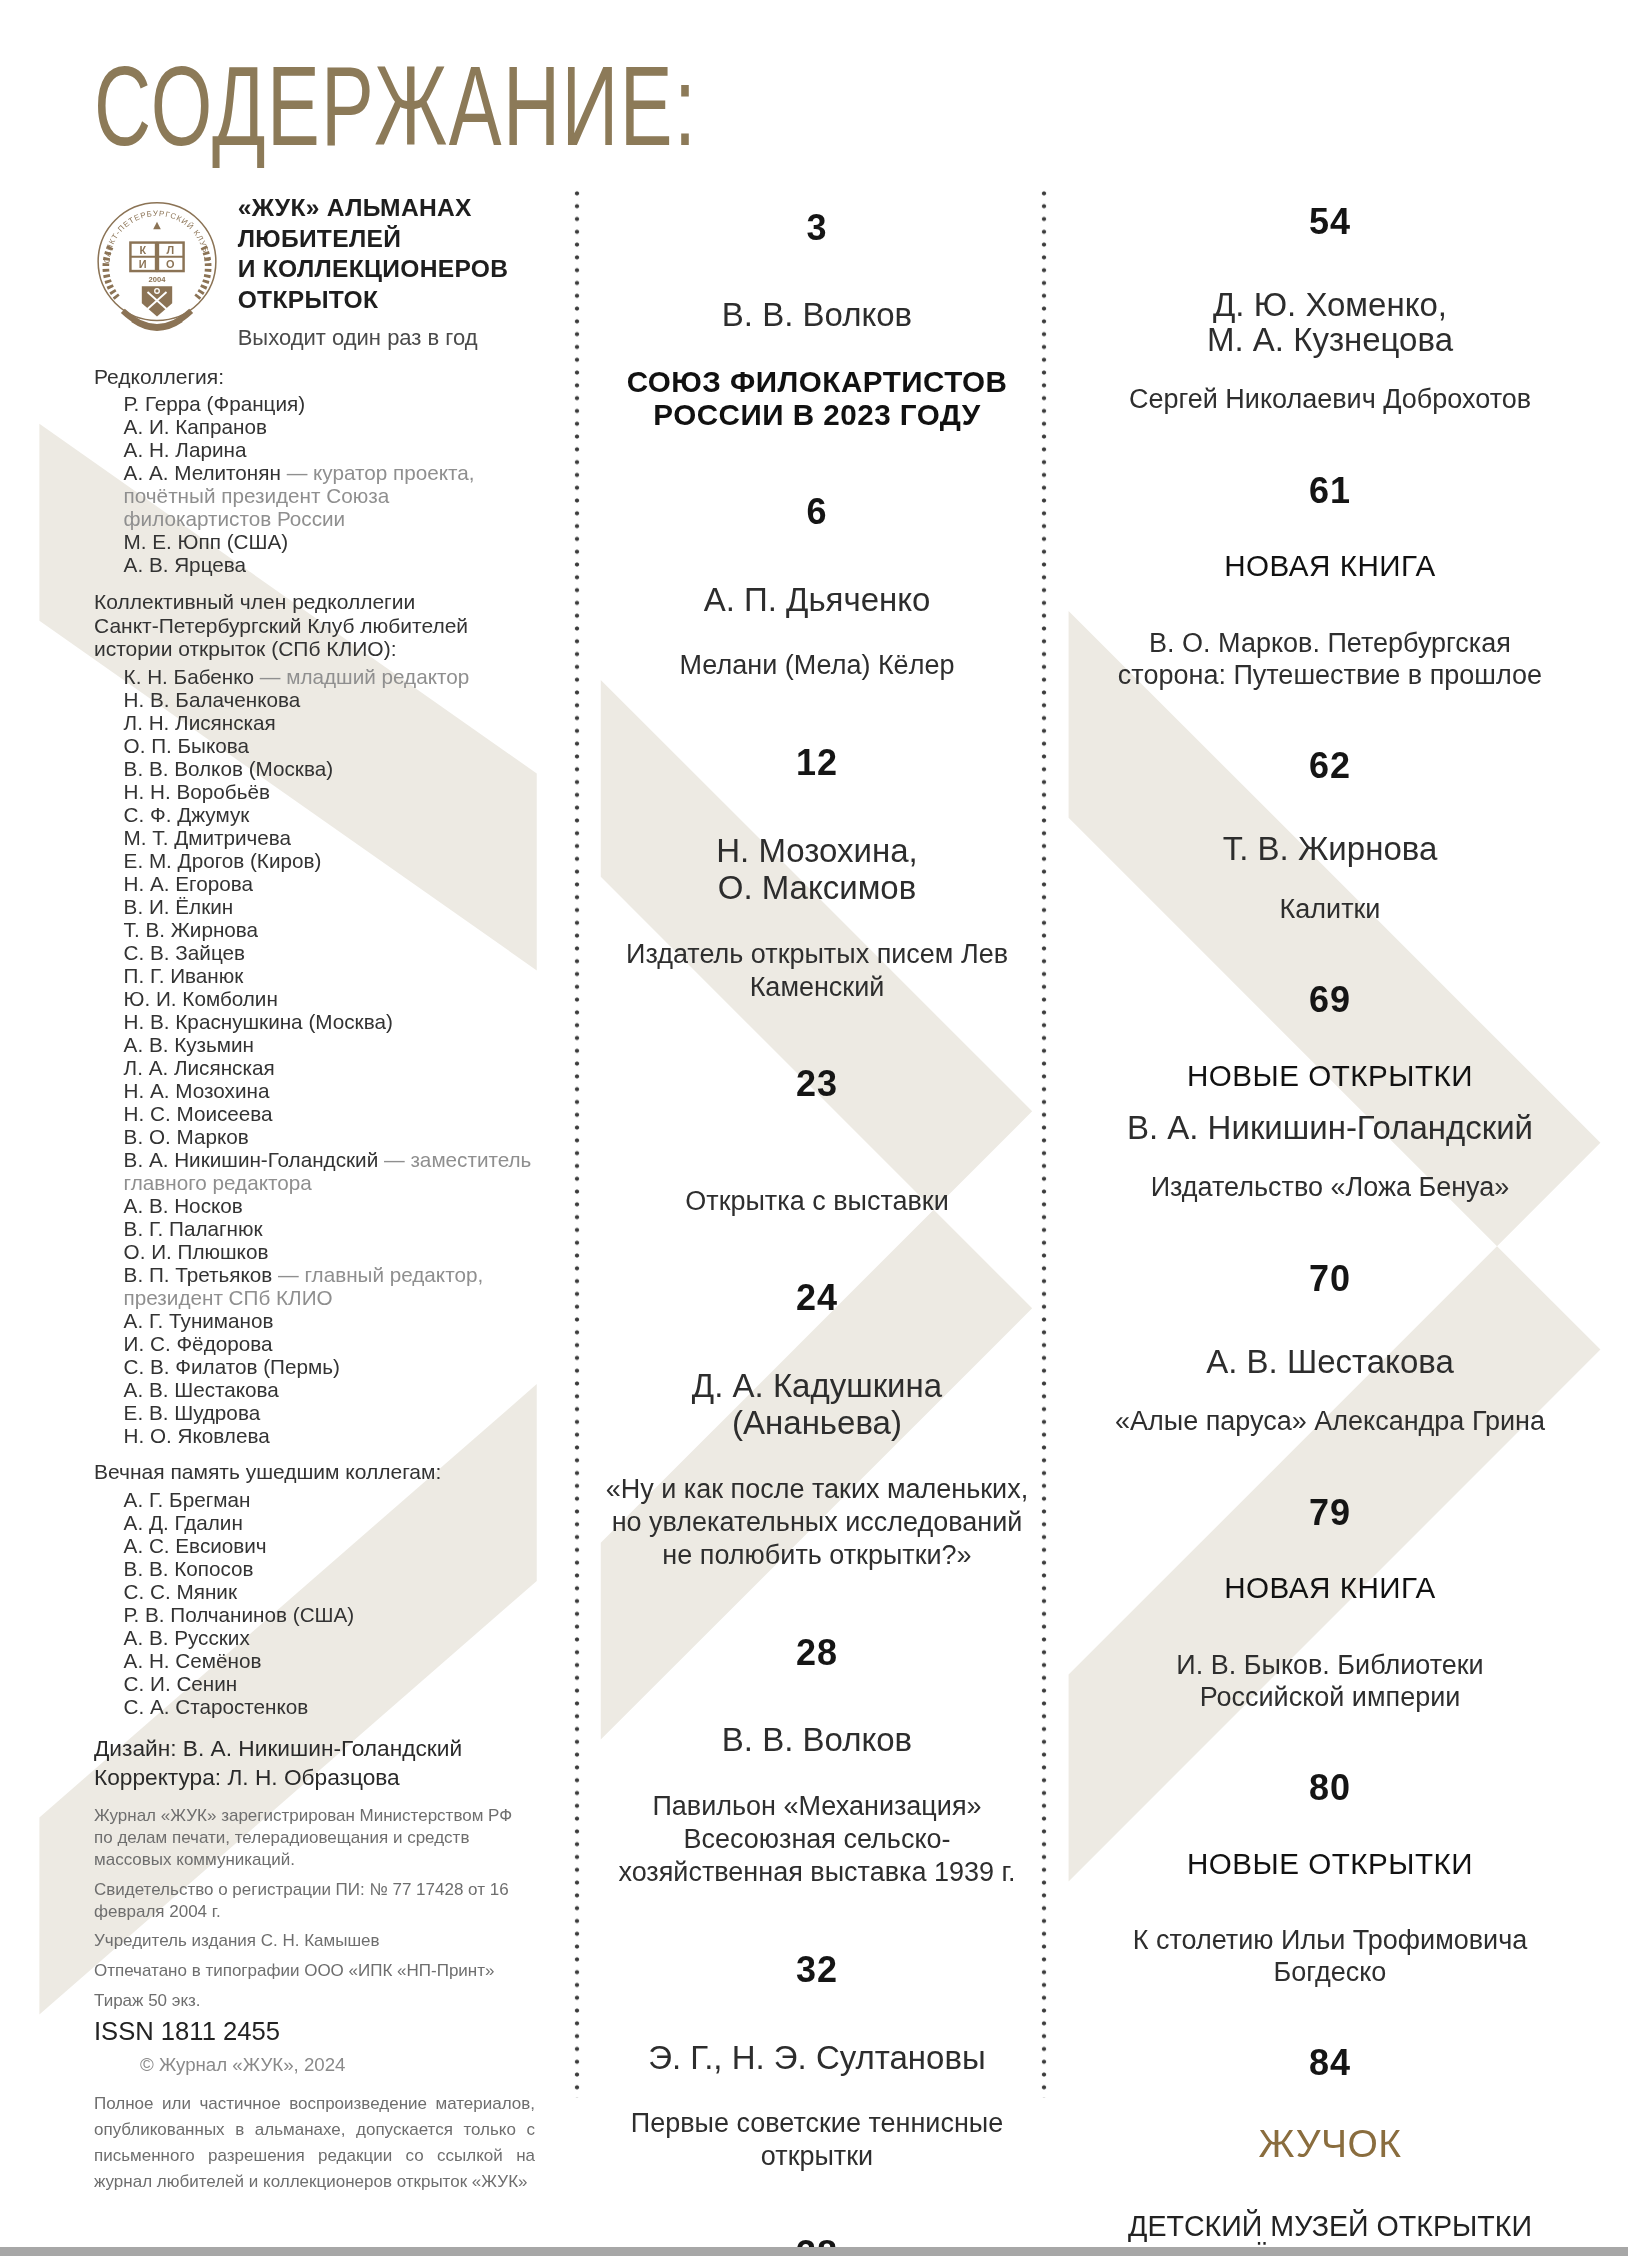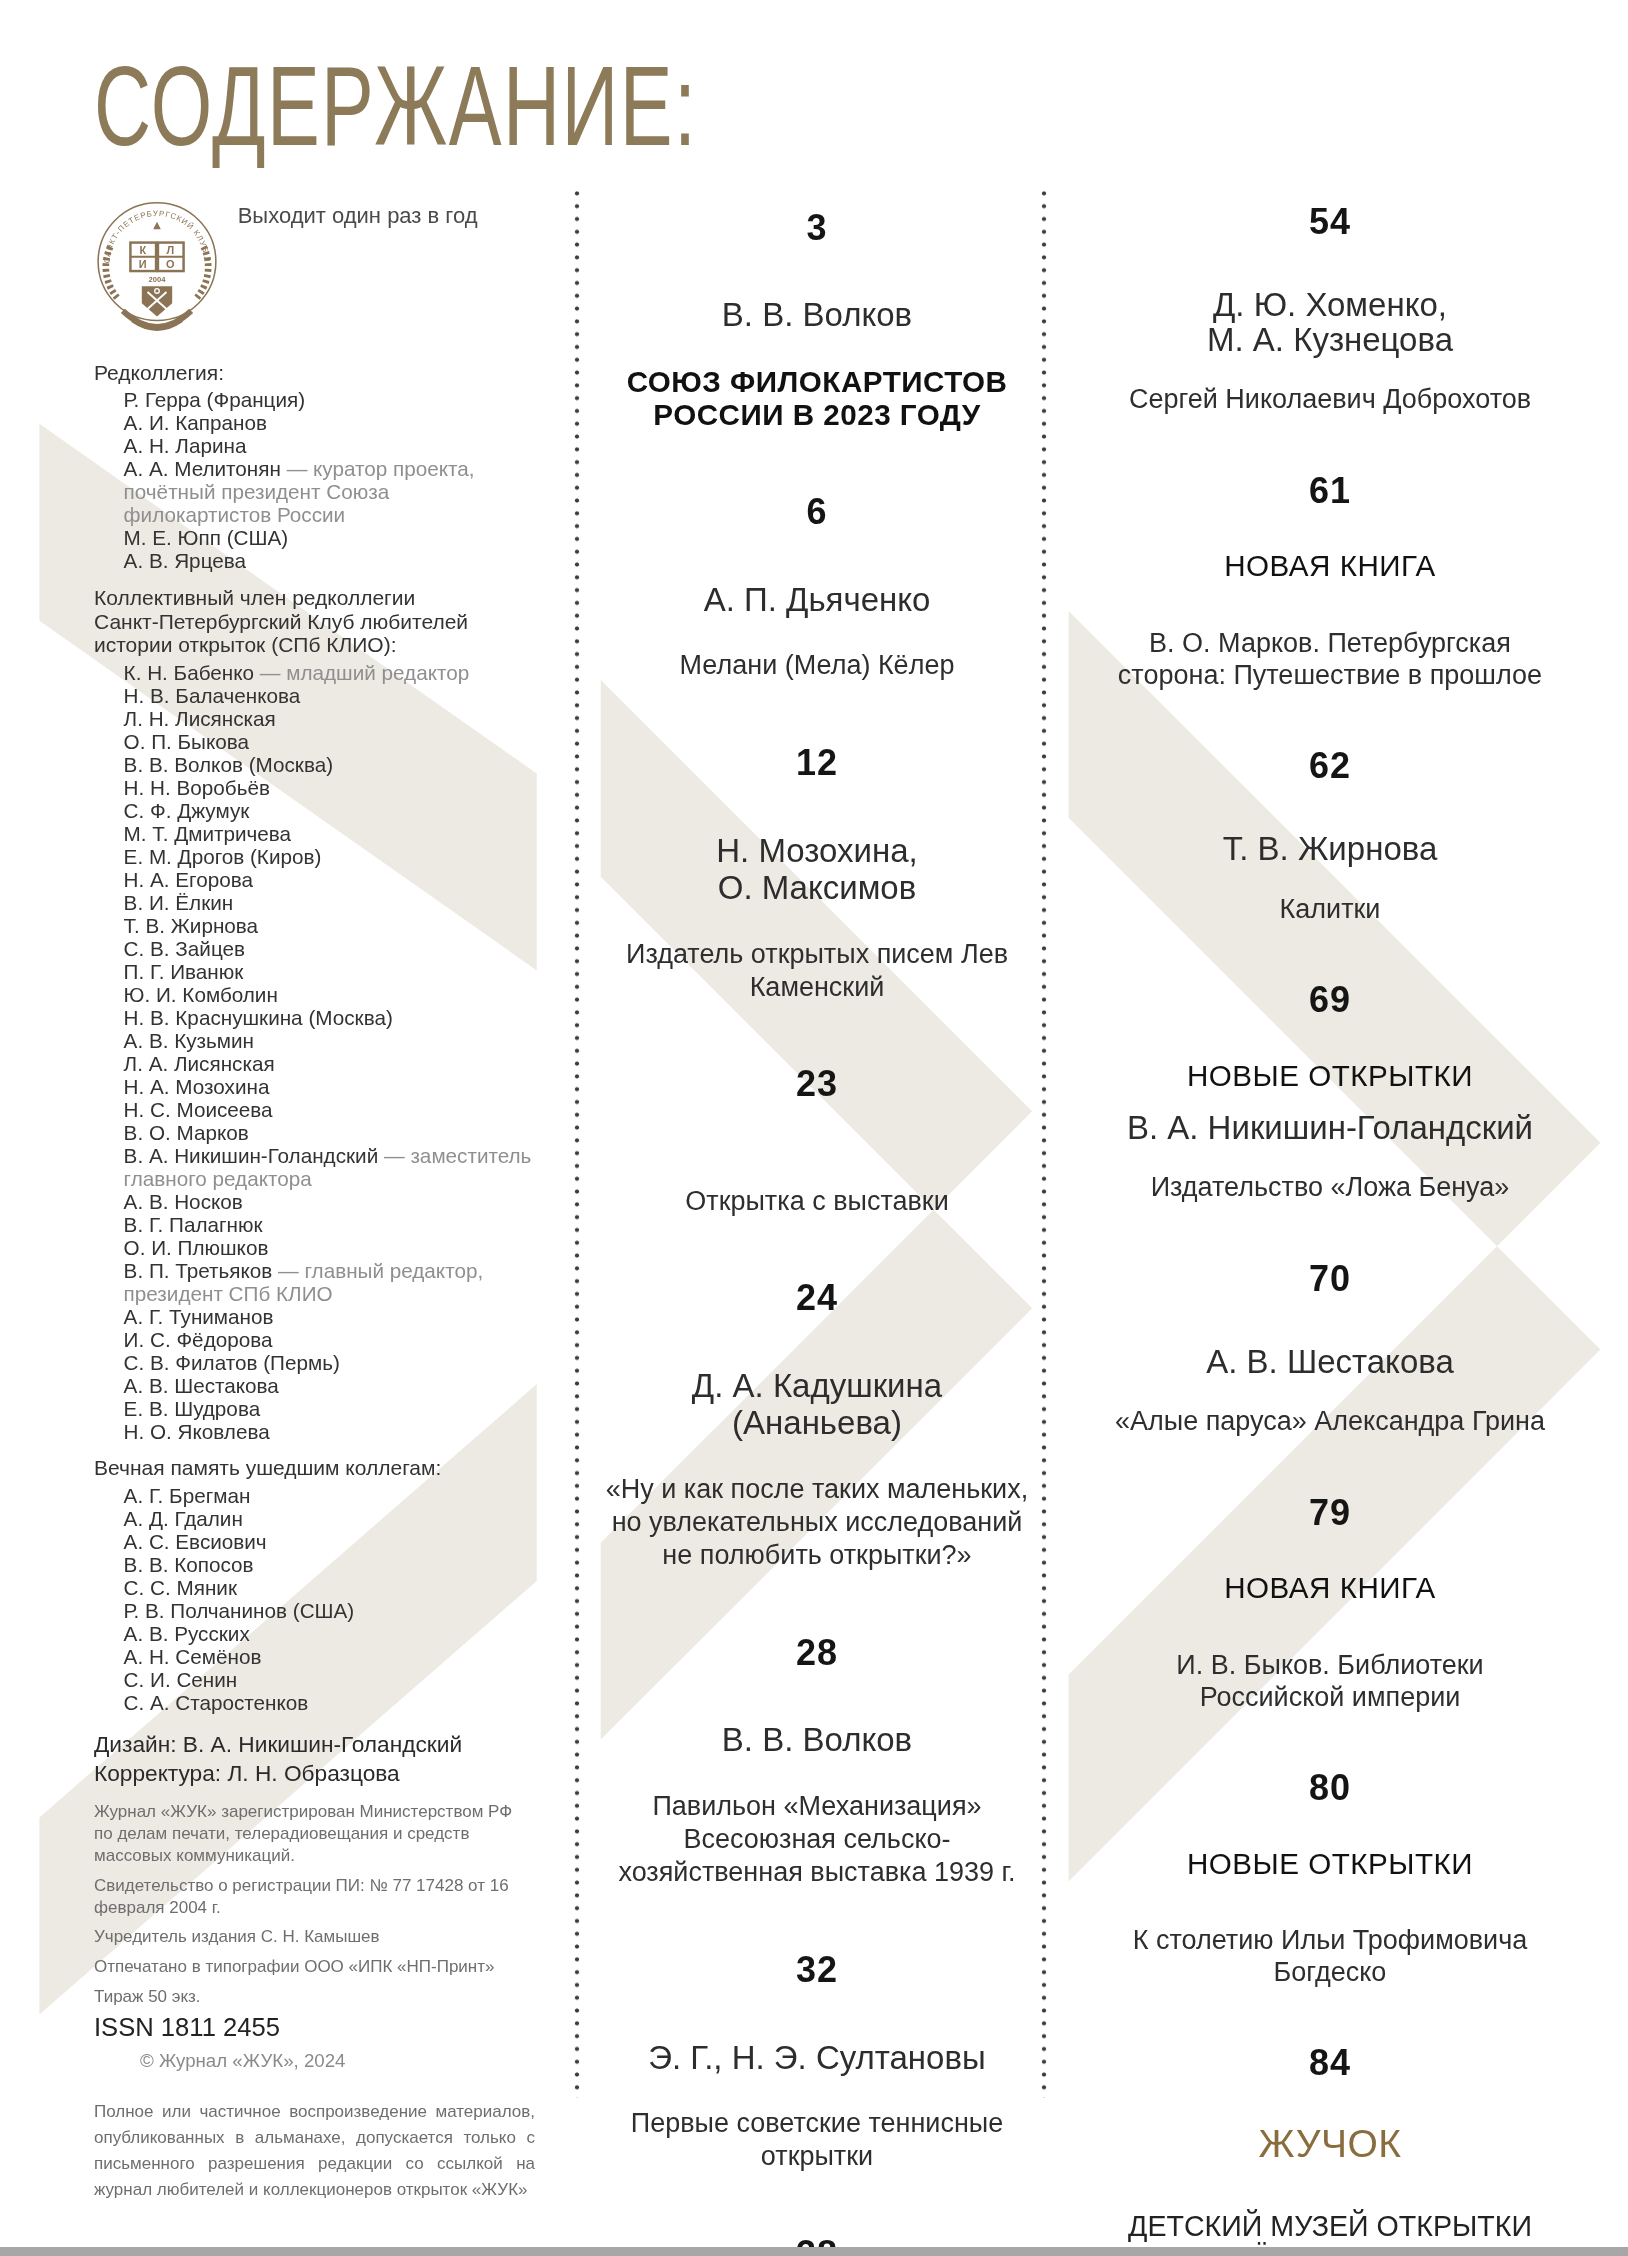--- a/index.html
+++ b/index.html
@@ -46,21 +46,21 @@
   .mast-list li{font-size:20.7px;line-height:23px;padding-left:29.6px;color:#333;}
   .mast-list .role{color:var(--gray);}
 
   #credits{margin-top:15.8px;}
   #credits div{font-size:22.7px;line-height:29.6px;color:#2A2A2A;}
 
   #imprint{margin-top:11.8px;}
   #imprint p{font-size:17px;line-height:22px;color:var(--smallgray);margin-top:7.9px;}
   #issn{margin-top:5px;font-size:25.6px;font-weight:normal;color:#222;}
   #copyright{margin-top:7.9px;font-size:18.7px;color:#8A8A8A;margin-left:46px;}
-  #legal{margin-top:27px;font-size:17px;line-height:26px;color:var(--smallgray);text-align:justify;}
+  #legal{margin-top:15px;font-size:17px;line-height:26px;color:var(--smallgray);text-align:justify;}
 
   
   .dotted-sep{
     position:absolute;top:187px;width:5.9px;height:1911px;z-index:1;
     background-image:radial-gradient(circle,#3C3C3C 1.8px,transparent 2.3px);
     background-size:5.9px 12.8px;background-repeat:repeat-y;
   }
   #sep-left{left:574px;}
   #sep-right{left:1041px;}
 
@@ -131,20 +131,24 @@
       <text x="80" y="75" font-size="11.5" font-weight="bold" fill="#8B7355" text-anchor="middle">О</text>
       <text x="66" y="90" font-size="8" font-weight="bold" fill="#8B7355" text-anchor="middle">2004</text>
       <path d="M 50,94 h 32 v 18 l -16,14 l -16,-14 z" fill="#8B7355"></path>
       <line x1="56" y1="100" x2="76" y2="118" stroke="#fff" stroke-width="2"></line>
       <line x1="76" y1="100" x2="56" y2="118" stroke="#fff" stroke-width="2"></line>
       <circle cx="66" cy="99" r="2.4" fill="none" stroke="#fff" stroke-width="1.4"></circle>
       <path d="M 30,120 Q 66,154 102,120" fill="none" stroke="#8B7355" stroke-width="6"></path>
       <path d="M 40,130 q 26,18 52,0" fill="none" stroke="#8B7355" stroke-width="4"></path>
     </svg>
     <div id="pub-text">
+      <div id="brand-name">«ЖУК» АЛЬМАНАХ
+ЛЮБИТЕЛЕЙ
+И КОЛЛЕКЦИОНЕРОВ
+ОТКРЫТОК</div>
       <div id="frequency">Выходит один раз в год</div>
     </div>
   </div>
 
   <div id="mast-sections">
   <div class="mast-section">
     <div class="mast-label">Редколлегия:</div>
     <ul class="mast-list">
   <li><span class="name">Р. Герра (Франция)</span></li>
 

